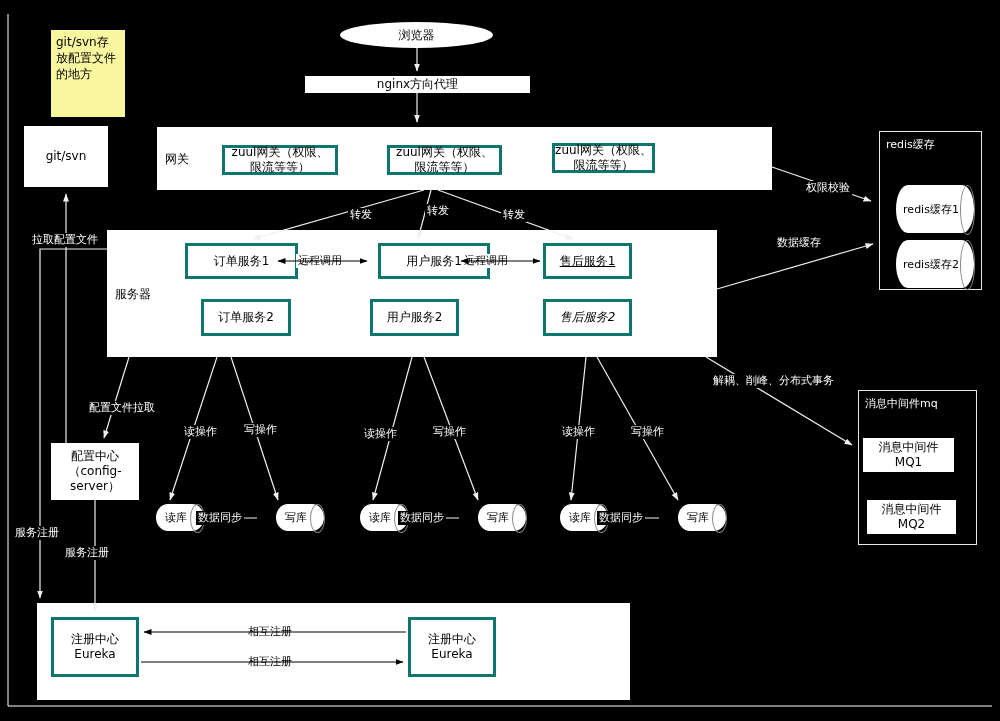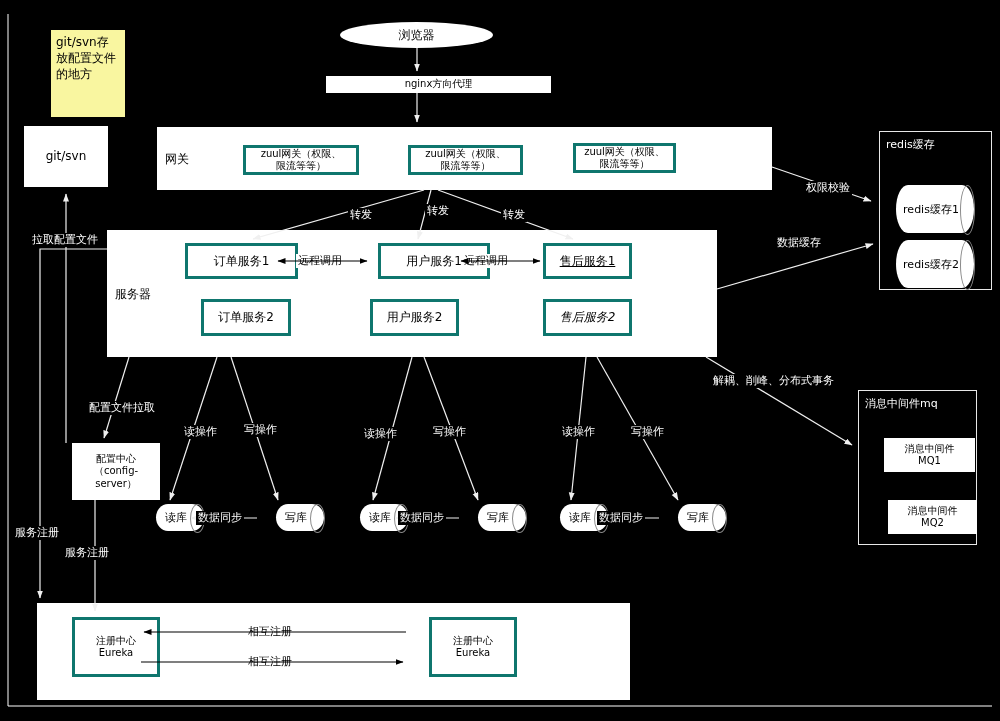--- a/index.html
+++ b/index.html
@@ -20,21 +20,21 @@
   .lblw{position:absolute;color:#fff;background:#000;font-size:11px;line-height:1.25;
         padding:0 2px;white-space:nowrap;z-index:10;}
   .lblk{position:absolute;color:#000;background:#fff;font-size:11px;line-height:1.25;
         padding:0 2px;white-space:nowrap;z-index:10;}
   .cyl{position:absolute;background:#fff;color:#000;font-size:11px;display:flex;
        align-items:center;justify-content:center;border-radius:12px/50%;z-index:2;
        padding-right:8px;margin-left:16px;}
   .cyl::after{content:"";position:absolute;top:0;right:-1px;width:13px;height:100%;
        border:1px solid #8a8a8a;border-radius:50%;}
   .pre{white-space:pre-line;}
-  .fs11{font-size:10px;margin-left:21px;}
+  .fs11{font-size:12px;}
   svg.wires{position:absolute;left:0;top:0;z-index:5;pointer-events:none;}
 </style>
 </head>
 <body>
 
 <div class="note" style="left:31px;top:30px;width:74px;height:87px;margin-left:20px;">git/svn存放配置文件的地方</div>
 
 <div class="node" style="left:24px;top:126px;width:84px;height:61px;">git/svn</div>
 
 <div class="node ellipse" style="left:340px;top:22px;width:153px;height:26px;">浏览器</div>
@@ -44,21 +44,21 @@
 <div class="group" style="left:157px;top:127px;width:615px;height:63px;">
   <span class="gtitle">网关</span>
   <div class="node bordered pre fs11" style="left:65px;top:18px;width:116px;height:30px;">zuul网关（权限、
 限流等等）</div>
   <div class="node bordered pre fs11" style="left:230px;top:18px;width:115px;height:30px;">zuul网关（权限、
 限流等等）</div>
   <div class="node bordered pre fs11" style="left:395px;top:16px;width:103px;height:30px;">zuul网关（权限、
 限流等等）</div>
 </div>
 
-<div class="darkgroup" style="left:879px;top:131px;width:113px;height:159px;">
+<div class="darkgroup" style="left:879px;top:131px;width:103px;height:159px;">
   <span class="dtitle">redis缓存</span>
   <div class="cyl" style="left:0px;top:53px;width:78px;height:48px;">redis缓存1</div>
   <div class="cyl" style="left:0px;top:108px;width:78px;height:48px;">redis缓存2</div>
 </div>
 
 <div class="group" style="left:107px;top:230px;width:610px;height:127px;">
   <span class="gtitle">服务器</span>
   <div class="node bordered" style="left:78px;top:13px;width:113px;height:36px;">订单服务1</div>
   <div class="node bordered" style="left:263px;top:13px;width:112px;height:36px;margin-left:8px;">用户服务1</div>
   <div class="node bordered" style="left:436px;top:13px;width:89px;height:36px;text-decoration:underline;">售后服务1</div>

